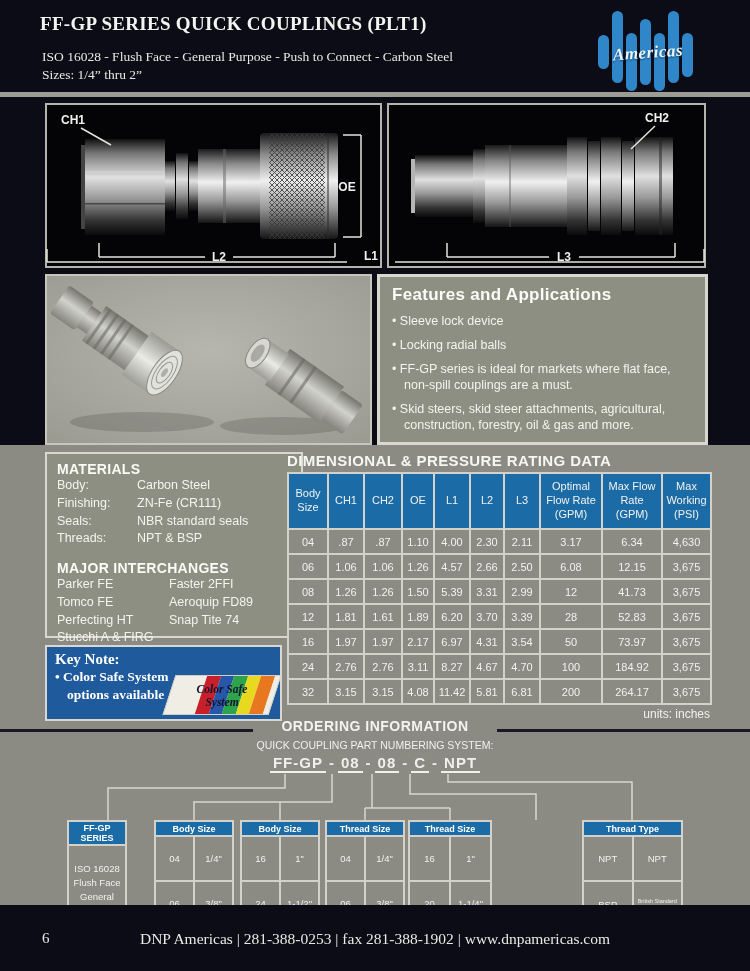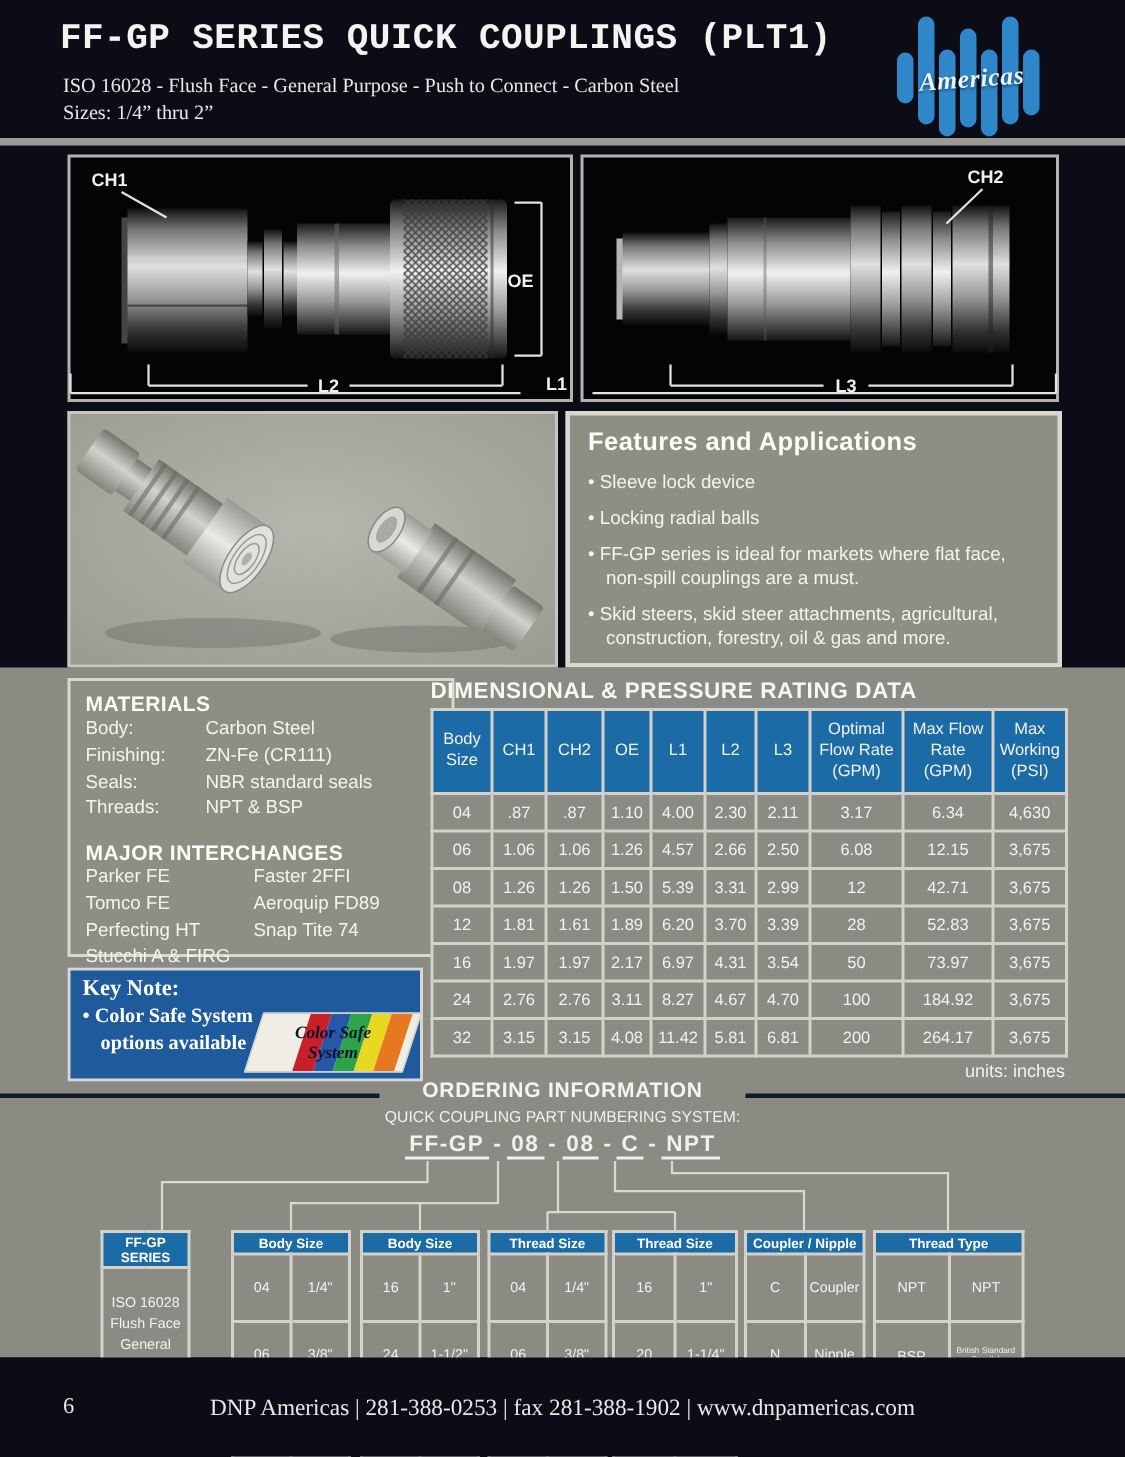--- a/index.html
+++ b/index.html
@@ -2,22 +2,22 @@
 <html style="--page-dark: #0b0c16; --content-gray: #8b8b84; --panel-green-gray: #8c8f81; --table-blue: #1b6ba6; --keynote-blue: #1e5a9c; --logo-blue: #2f87c9; --line-light: #d8d8d0;"><head>
 <meta charset="utf-8">
 <style>
   *{box-sizing:border-box;margin:0;padding:0}
   html,body{width:750px;height:971px;position:relative;overflow:hidden;
     background:var(--page-dark,#0b0c16);font-family:"Liberation Sans",sans-serif}
   .abs{position:absolute}
 
   
   #header{left:0;top:0;width:750px;height:92px;background:var(--page-dark,#0b0c16)}
-  .title{left:40px;top:13px;font-family:Liberation Mono, monospace;font-weight:bold;
-    color:#f3f3ef;font-size:24px;letter-spacing:.3px}
+  .title{left:40px;top:13px;font-family:Liberation Serif, serif;font-weight:bold;
+    color:#f3f3ef;font-size:19px;letter-spacing:.3px}
   .sub1{left:42px;top:49px;font-family:"Liberation Serif",serif;color:#e9e9e3;font-size:13.5px}
   .sub2{left:42px;top:67px;font-family:"Liberation Serif",serif;color:#e9e9e3;font-size:13.5px}
   #logo{right:52px;top:3px;width:100px;height:92px}
   .bar{position:absolute;width:11px;border-radius:6px;background:var(--logo-blue,#2f87c9)}
   #logo-script{position:absolute;left:-12px;top:40px;width:124px;text-align:center;
     font-family:"Liberation Serif",serif;font-style:italic;font-weight:bold;font-size:17px;
     color:#eaf4fc;text-shadow:0 1px 2px #123f66;transform:rotate(-4deg);letter-spacing:.5px}
 
   .divider-top{left:0;top:92px;width:750px;height:5px;background:#9c9c95}
 
@@ -369,21 +369,21 @@
         </tr>
         <tr>
           <td>08</td>
           <td>1.26</td>
           <td>1.26</td>
           <td>1.50</td>
           <td>5.39</td>
           <td>3.31</td>
           <td>2.99</td>
           <td>12</td>
-          <td>42.71</td>
+          <td>41.73</td>
           <td>3,675</td>
         </tr>
         <tr>
           <td>12</td>
           <td>1.81</td>
           <td>1.61</td>
           <td>1.89</td>
           <td>6.20</td>
           <td>3.70</td>
           <td>3.39</td>
@@ -554,37 +554,20 @@
         <tr>
           <td class="code">24</td>
           <td>1-1/2"</td>
         </tr>
         <tr>
           <td class="code">32</td>
           <td>2"</td>
         </tr>
       </tbody>
     </table>
-    <table class="mini" style="left: 496px; width: 81px;">
-      <thead>
-        <tr>
-          <th colspan="2">Coupler / Nipple</th>
-        </tr>
-      </thead>
-      <tbody>
-        <tr>
-          <td class="code">C</td>
-          <td>Coupler</td>
-        </tr>
-        <tr>
-          <td class="code">N</td>
-          <td>Nipple</td>
-        </tr>
-      </tbody>
-    </table>
     <table class="mini" style="left: 582px; width: 101px;">
       <thead>
         <tr>
           <th colspan="2">Thread Type</th>
         </tr>
       </thead>
       <tbody>
         <tr>
           <td class="code">NPT</td>
           <td>NPT</td>

